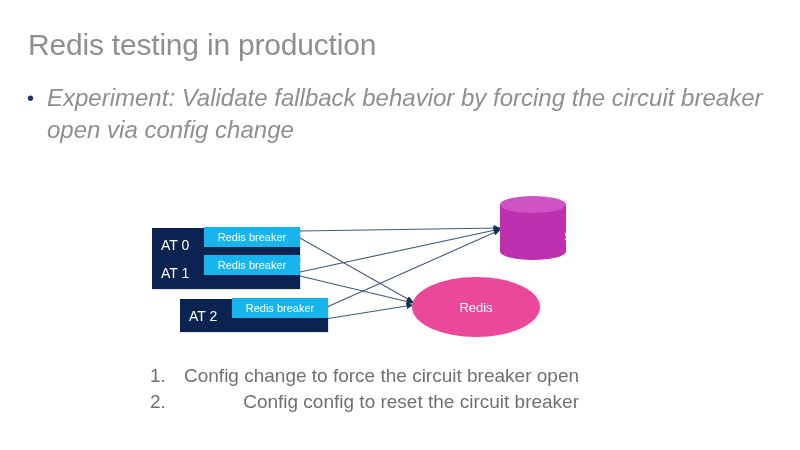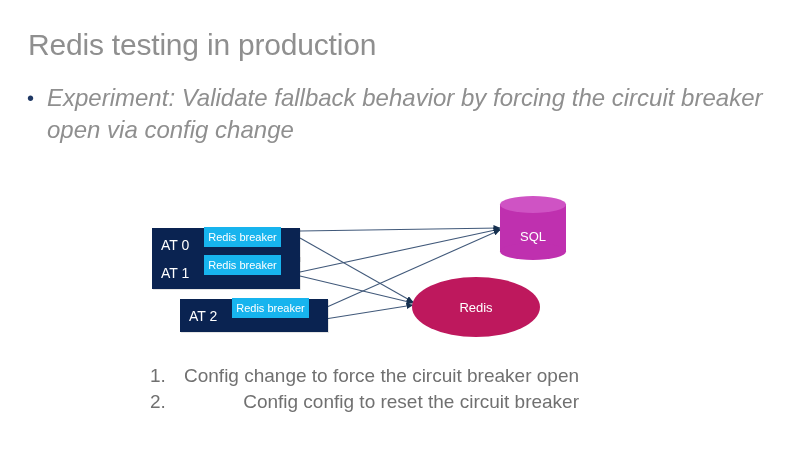--- a/index.html
+++ b/index.html
@@ -94,21 +94,21 @@
     top: 8px;
     font-size: 14px;
     line-height: 18px;
     font-weight: 400;
     color: #ffffff;
   }
   .breaker-tab {
     position: absolute;
     left: 52px;
     top: -1px;
-    width: 77px;
+    width: 96px;
     height: 20px;
     background: #17b4ee;
     display: flex;
     align-items: center;
     justify-content: center;
   }
   .breaker-label {
     font-size: 11px;
     line-height: 13px;
     color: #ffffff;
@@ -145,30 +145,31 @@
   }
   #sql-node .node-text {
     position: absolute;
     left: 0; top: 0;
     width: 66px; height: 80px;
     display: flex;
     align-items: center;
     justify-content: center;
     font-size: 13px;
     color: #ffffff;
+    padding-left: 44px;
   }
 
   
   #redis-node {
     position: absolute;
     left: 412px;
     top: 277px;
     width: 128px;
     height: 60px;
-    background: #be185d;
+    background: #ec4899;
     border-radius: 50%;
     display: flex;
     align-items: center;
     justify-content: center;
   }
   #redis-node .node-text {
     font-size: 13px;
     color: #ffffff;
   }
 

